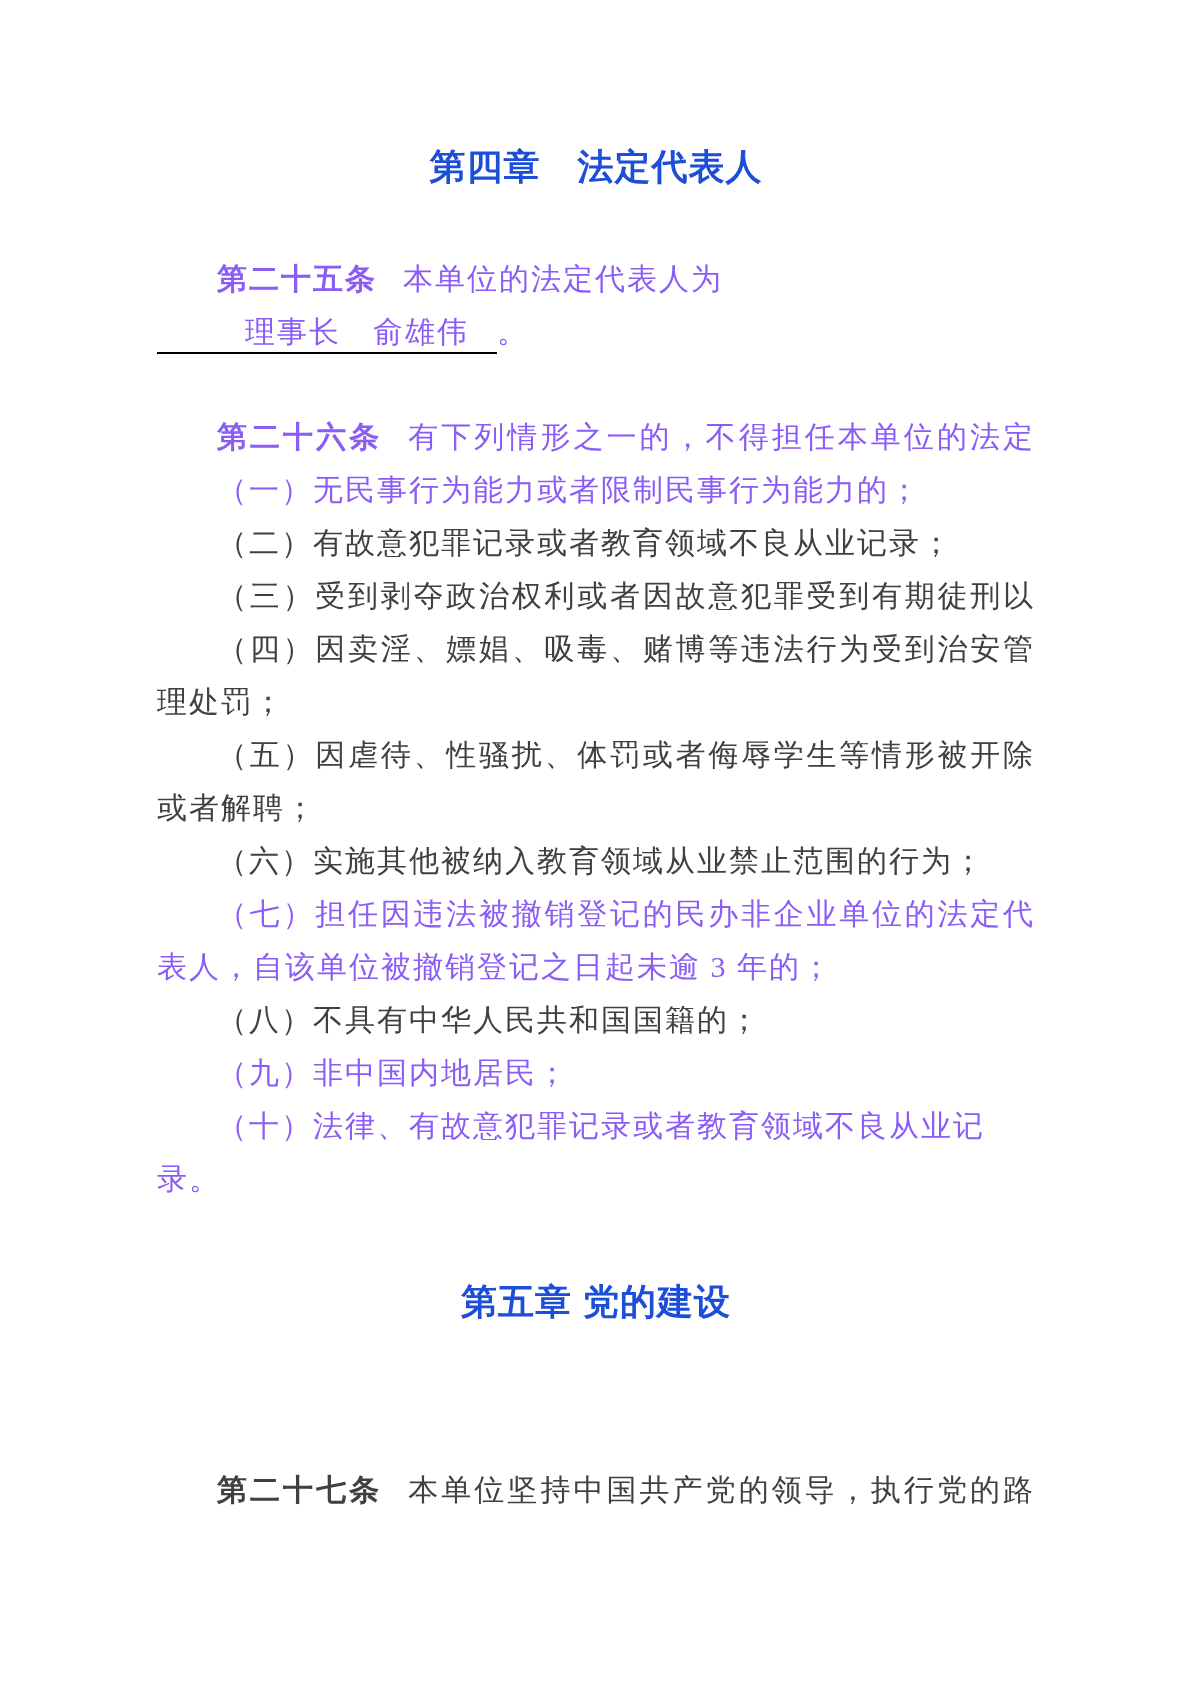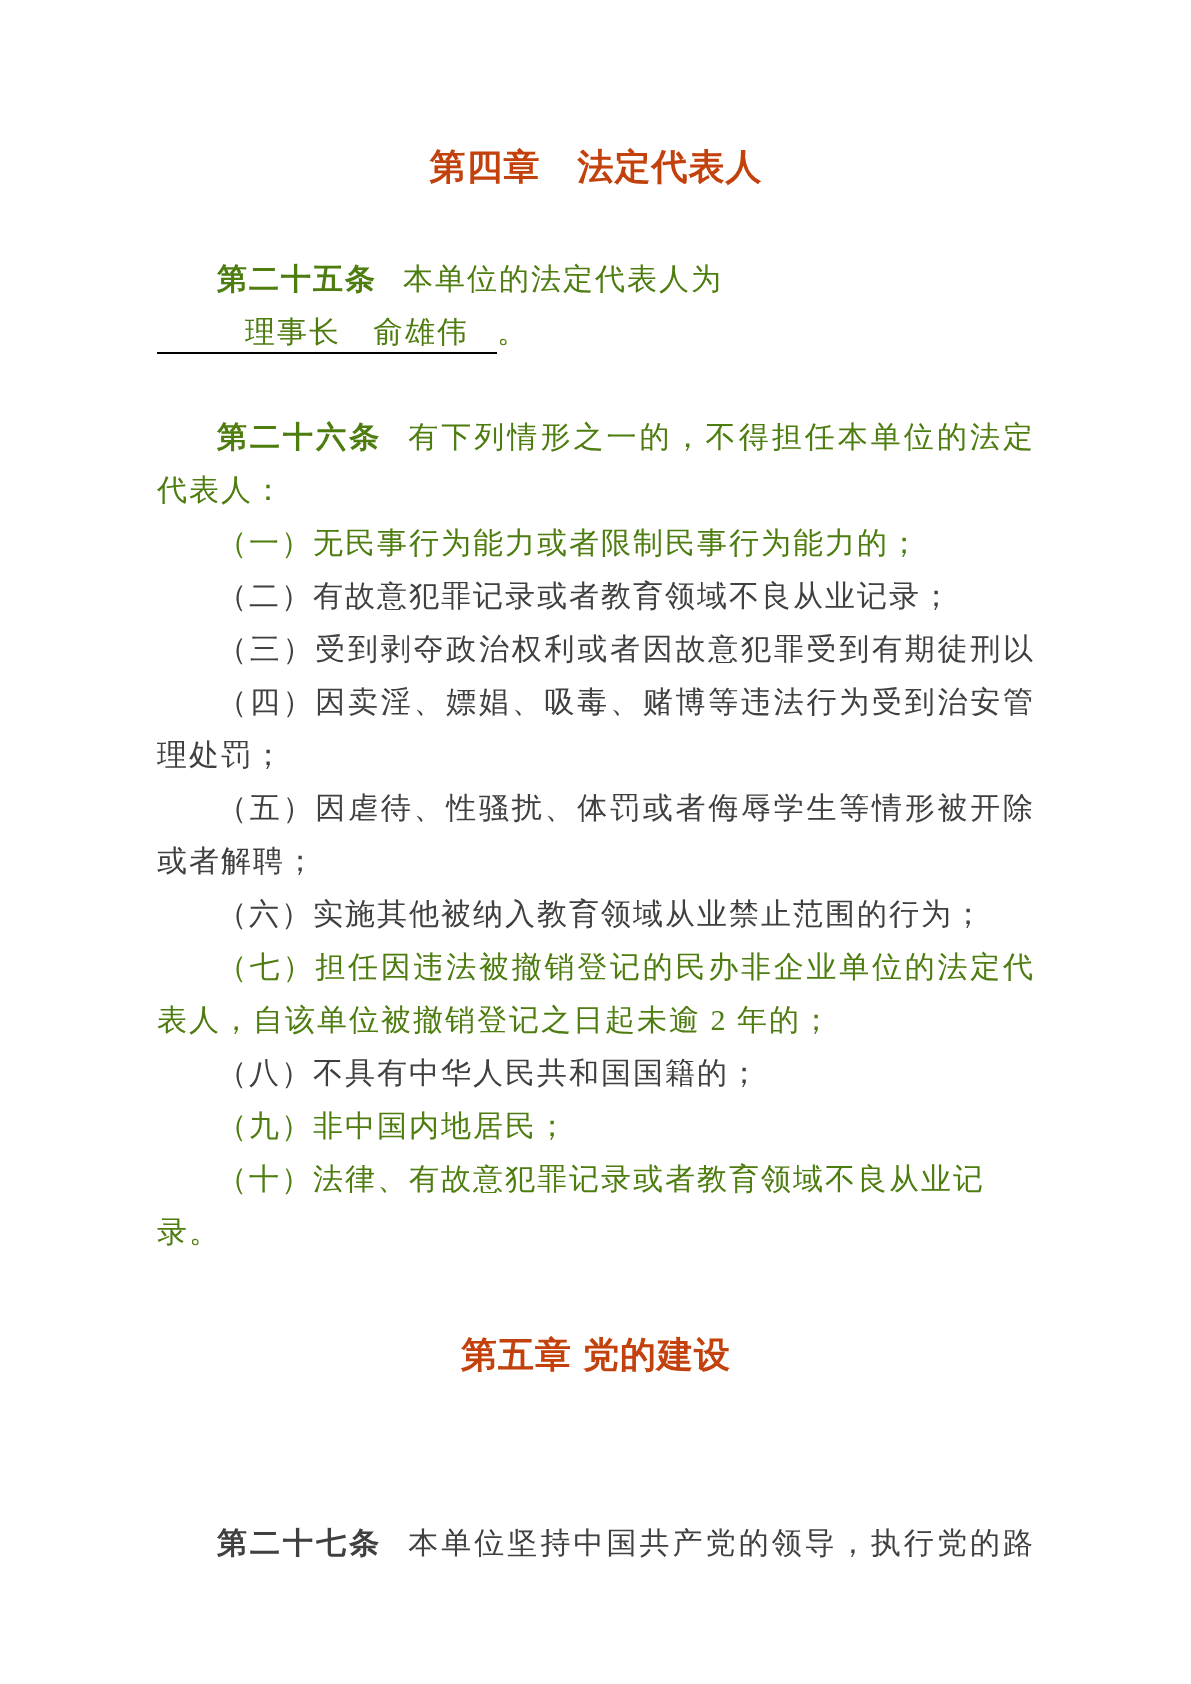--- a/index.html
+++ b/index.html
@@ -11,33 +11,33 @@
     box-sizing:border-box;
     padding:146px 156px 0 157px;
     overflow:hidden;
   }
   .chapter-title{
     font-family:"Liberation Sans",sans-serif;
     font-weight:700;
     font-size:36px;
     line-height:42px;
     letter-spacing:1px;
-    color:#c2410c;
+    color:#1d4ed8;
     text-align:center;
     margin:0 0 64px 0;
   }
   .chapter-title.second{
     margin:76px 0 140px 0;
   }
   .line{
     font-family:"Liberation Serif",serif;
     font-size:30px;
     line-height:53px;
     letter-spacing:2px;
-    color:#4d7c0f;
+    color:#8b5cf6;
     margin:0;
     text-align:left;
   }
   .indent{text-indent:60px;}
   .fill{text-align:justify;text-align-last:justify;}
   .red{color:#404040;}
   .article-label{
     font-family:"Liberation Sans",sans-serif;
     font-weight:700;
     margin-right:26px;
@@ -58,38 +58,37 @@
   <h1 class="chapter-title">第四章　法定代表人</h1>
 
   <p class="line indent a25">
     <span class="article-label">第二十五条</span><span>本单位的法定代表人为</span><span class="underfill">理事长　俞雄伟</span><span>。</span>
   </p>
 
   <div>
     <p class="line indent fill">
       <span class="article-label">第二十六条</span><span>有下列情形之一的，不得担任本单位的法定</span>
     </p>
-    <p class="line">代表人：</p>
 
     <p class="line indent">（一）无民事行为能力或者限制民事行为能力的；</p>
 
     <p class="line indent red">（二）有故意犯罪记录或者教育领域不良从业记录；</p>
 
     <p class="line indent fill red">（三）受到剥夺政治权利或者因故意犯罪受到有期徒刑以</p>
 
     <p class="line indent fill red">（四）因卖淫、嫖娼、吸毒、赌博等违法行为受到治安管</p>
     <p class="line red">理处罚；</p>
 
     <p class="line indent fill red">（五）因虐待、性骚扰、体罚或者侮辱学生等情形被开除</p>
     <p class="line red">或者解聘；</p>
 
     <p class="line indent red">（六）实施其他被纳入教育领域从业禁止范围的行为；</p>
 
     <p class="line indent fill">（七）担任因违法被撤销登记的民办非企业单位的法定代</p>
-    <p class="line">表人，自该单位被撤销登记之日起未逾 2 年的；</p>
+    <p class="line">表人，自该单位被撤销登记之日起未逾 3 年的；</p>
 
     <p class="line indent red">（八）不具有中华人民共和国国籍的；</p>
 
     <p class="line indent">（九）非中国内地居民；</p>
 
     <p class="line indent">（十）法律、有故意犯罪记录或者教育领域不良从业记录。</p>
   </div>
 
   <h1 class="chapter-title second">第五章 党的建设</h1>
 

